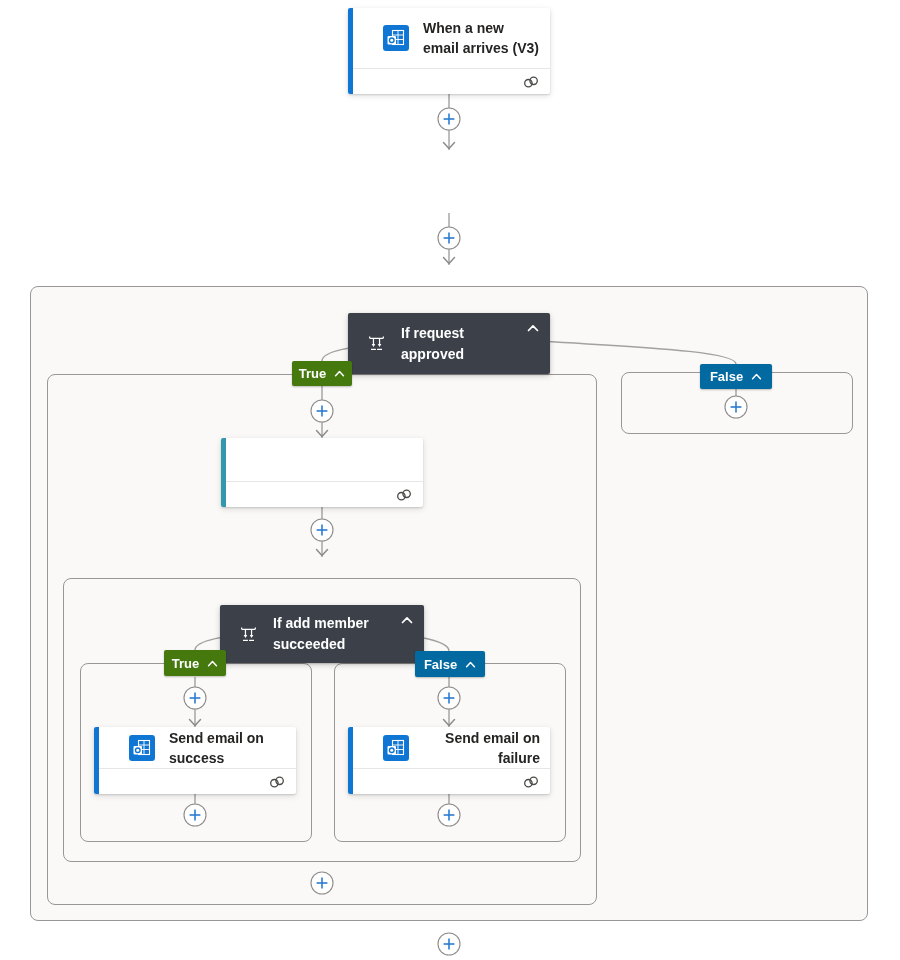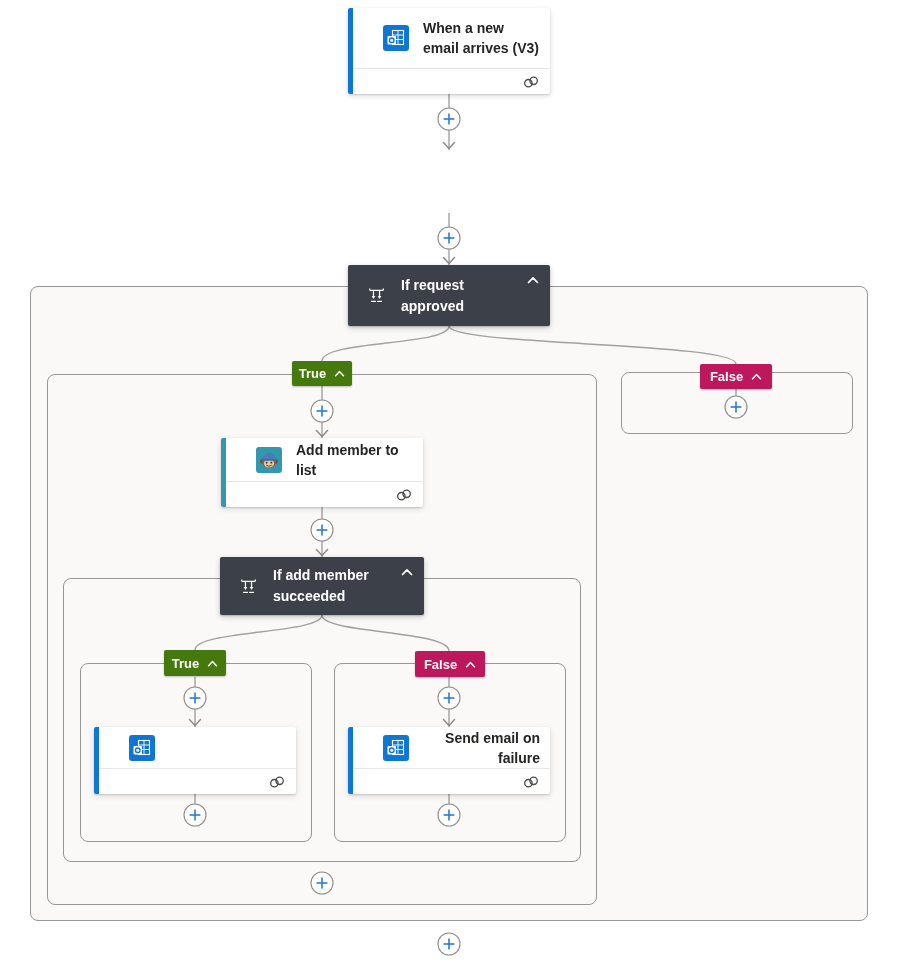--- a/index.html
+++ b/index.html
@@ -19,30 +19,30 @@
   .accent.teal{background:#3398ae;}
   .card-main{display:flex;align-items:center;gap:14px;padding:0 10px 0 19px;height:calc(100% - 26px);margin-left:16px;}
   .card-title{font-size:14px;font-weight:600;color:#252423;line-height:20px;}
   .app-icon{width:26px;height:26px;flex:0 0 26px;display:block;}
   .card-footer{position:absolute;left:5px;right:0;bottom:0;height:26px;border-top:1px solid #e8e6e4;
                display:flex;align-items:center;justify-content:flex-end;padding-right:10px;box-sizing:border-box;}
   .link-icon{color:#4a4a48;display:block;width:18px;height:14px;}
   
   .cond-card{position:absolute;background:#3b4049;border-radius:2px;z-index:4;color:#ffffff;
              display:flex;align-items:center;gap:15px;padding:0 30px 0 19px;box-sizing:border-box;
-             box-shadow:0 1px 2px rgba(0,0,0,.2), 0 2px 6px rgba(0,0,0,.18);}
+             box-shadow:0 1px 2px rgba(0,0,0,.2), 0 2px 6px rgba(0,0,0,.18);margin-top:48px;}
   .cond-title{font-size:14px;font-weight:600;color:#ffffff;line-height:21px;}
   .cond-icon{width:19px;height:19px;flex:0 0 19px;color:#ffffff;display:block;}
   .cond-chevron{position:absolute;top:11px;right:11px;width:12px;height:8px;color:#ffffff;cursor:pointer;}
   
   .badge{position:absolute;z-index:4;display:flex;align-items:center;justify-content:center;gap:8px;
          color:#fff;font-size:13px;font-weight:700;border-radius:2px;cursor:pointer;
          box-shadow:0 1px 2px rgba(0,0,0,.25);box-sizing:border-box;}
   .badge.green{background:#45790e;}
-  .badge.red{background:#be185d;}
+  .badge.red{background:#0369a1;}
   .badge .chev{width:11px;height:7px;color:#fff;display:block;}
   
   .plus{position:absolute;width:24px;height:24px;z-index:5;cursor:pointer;}
   .plus svg{display:block;}
 </style>
 </head>
 <body>
 
 <div id="canvas">
 
@@ -187,26 +187,20 @@
       </svg>
     </div>
   <div class="plus" style="left:724px;top:395px;">
       <svg width="24" height="24">
         <use href="#sym-plus"></use>
       </svg>
     </div>
 
   <div class="card" style="left:221px;top:438px;width:202px;height:69px;">
     <div class="accent teal"></div>
-    <div class="card-main">
-      <svg class="app-icon">
-          <use href="#sym-mailchimp"></use>
-        </svg>
-      <span class="card-title">Add member to list</span>
-    </div>
     <div class="card-footer">
       <svg class="link-icon">
           <use href="#sym-link"></use>
         </svg>
     </div>
   </div>
 
   <div class="plus" style="left:310px;top:518px;">
       <svg width="24" height="24">
         <use href="#sym-plus"></use>
@@ -246,20 +240,21 @@
         <use href="#sym-plus"></use>
       </svg>
     </div>
 
   <div class="card" style="left:94px;top:727px;width:202px;height:67px;">
     <div class="accent blue"></div>
     <div class="card-main">
       <svg class="app-icon">
           <use href="#sym-outlook"></use>
         </svg>
+      <span class="card-title">Send email on success</span>
     </div>
     <div class="card-footer">
       <svg class="link-icon">
           <use href="#sym-link"></use>
         </svg>
     </div>
   </div>
 
   <div class="card" style="left:348px;top:727px;width:202px;height:67px;text-align:right;">
     <div class="accent blue"></div>

